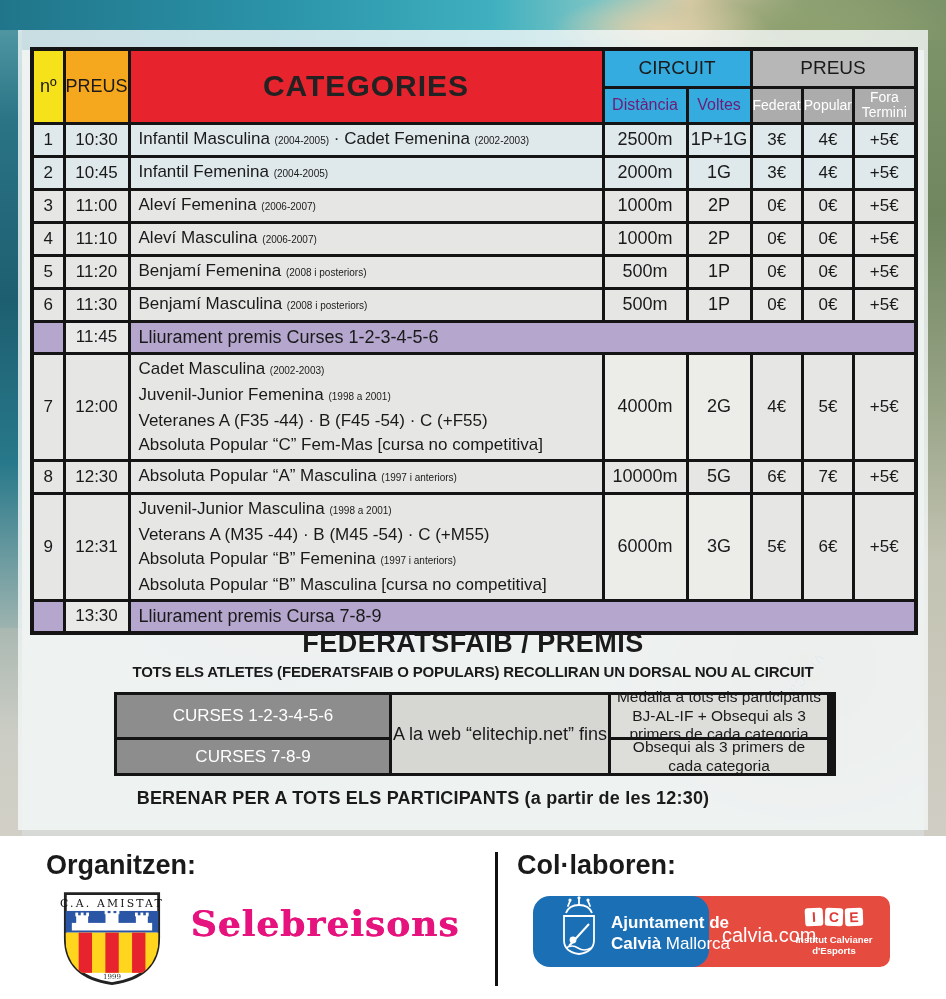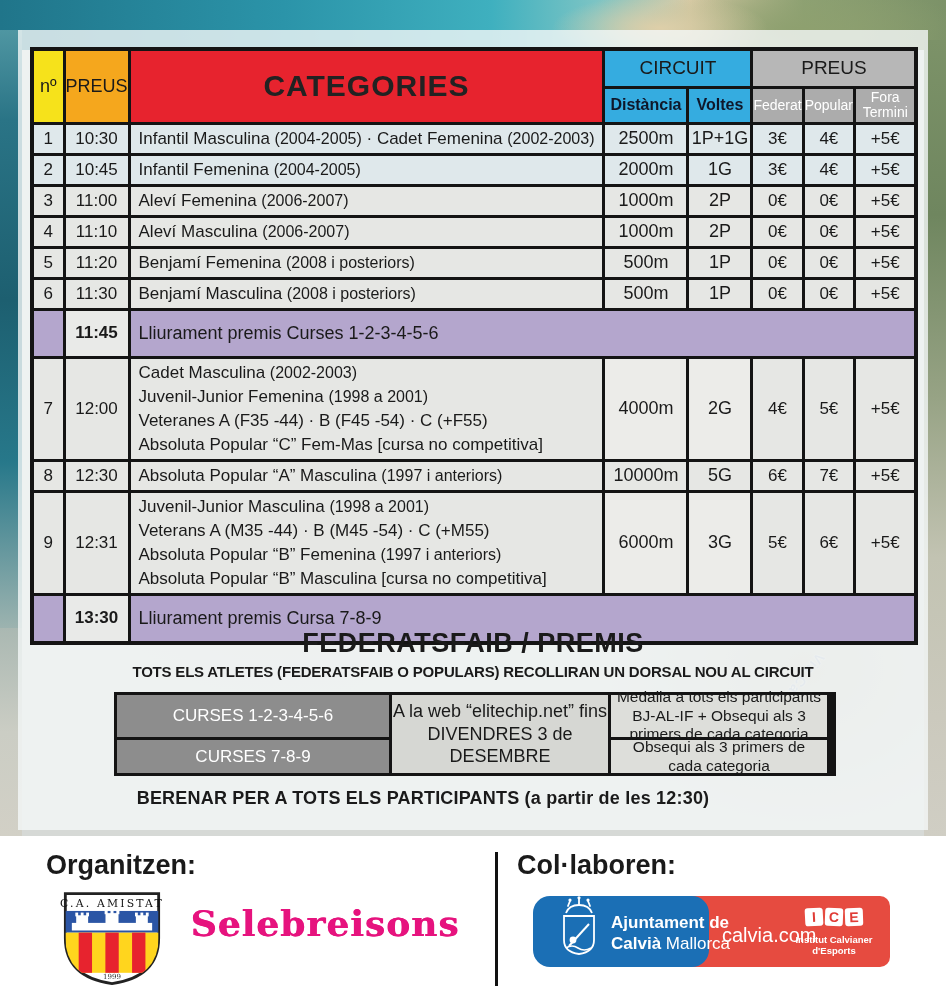--- a/index.html
+++ b/index.html
@@ -41,33 +41,33 @@
   table.race { position:absolute; left:30px; top:47px; border-collapse:collapse;
     table-layout:fixed; }
   table.race td, table.race th { border:3px solid var(--border); overflow:hidden; }
   table.race { border:4px solid var(--border); }
   th { font-weight:bold; }
   .h-num   { background:var(--yellow); font-size:18px; font-weight:normal; }
   .h-hora  { background:var(--orange); font-size:18px; font-weight:normal; }
   .h-cat   { background:var(--red); font-size:30px; font-weight:bold; letter-spacing:1px; color:#222; }
   .h-circuit { background:var(--blue); font-size:19px; font-weight:normal; }
   .h-preus { background:var(--gray-header); font-size:19px; font-weight:normal; }
-  .h-sub-blue { background:var(--blue); color:#0f172a; font-size:16px; font-weight:bold; }
+  .h-sub-blue { background:var(--blue); color:#701a75; font-size:16px; font-weight:normal; }
   .h-sub-gray { background:var(--gray-sub); color:#fff; font-size:14px; font-weight:normal; line-height:1.05; }
   td.c-num, td.c-hora, td.c-dist, td.c-volt, td.c-eur { text-align:center; font-size:17px;
     background:var(--cell); }
   td.c-dist, td.c-volt { font-size:18px; }
   td.c-cat { background:var(--cell); padding:2px 8px; font-size:17px; }
   tr.tint td { background:var(--cell-blue); }
   tr.tall td.c-dist, tr.tall td.c-volt { background:var(--cell-light); }
   .cat-line { line-height:24px; white-space:nowrap; }
-  .cat-line .sm { font-size:16px; }
+  .cat-line .sm { font-size:10px; }
   tr.premis td.p-num, tr.premis td.p-label { background:var(--purple); }
-  tr.premis td.p-hora { background:var(--time-cell); text-align:center; font-size:17px;font-weight:bold; }
-  tr.premis td.p-label { padding:12px 8px; font-size:18px; }
+  tr.premis td.p-hora { background:var(--time-cell); text-align:center; font-size:17px; }
+  tr.premis td.p-label { padding:4px 8px; font-size:18px; }
   
   .insc-title { position:absolute; left:18px; top:628px; width:910px; text-align:center;
     font-size:27px; font-weight:bold; letter-spacing:.5px; }
   .insc-sub { position:absolute; left:18px; top:663px; width:910px; text-align:center;
     font-size:15px; font-weight:bold; letter-spacing:-0.2px; }
   .insc-grid { position:absolute; left:114px; top:692px; width:722px;
     display:grid; grid-template-columns:272px 216px 216px; grid-template-rows:42px 33px;
     gap:3px; background:var(--border); border:3px solid var(--border); }
   .insc-grid > div { display:flex; align-items:center; justify-content:center; text-align:center; }
   .ig-dark { background:var(--dark-cell); color:#fff; font-size:17px; }
@@ -256,21 +256,20 @@
 </table>
 
 <div class="insc-title">FEDERATSFAIB / PREMIS</div>
 <div class="insc-sub">TOTS ELS ATLETES (FEDERATSFAIB O POPULARS) RECOLLIRAN UN DORSAL NOU AL CIRCUIT</div>
 
 <div class="insc-grid">
   <div class="ig-dark" style="grid-column:1;grid-row:1">CURSES 1-2-3-4-5-6</div>
   <div class="ig-mid">
     <div>
       <div>A la web “elitechip.net”  fins</div>
-      <div>DIVENDRES 3 de DESEMBRE</div>
     </div>
   </div>
   <div class="ig-light" style="grid-column:3;grid-row:1">Medalla  a tots els participants BJ-AL-IF + Obsequi als 3 primers de cada categoria</div>
   <div class="ig-dark" style="grid-column:1;grid-row:2">CURSES 7-8-9</div>
   <div class="ig-light" style="grid-column:3;grid-row:2">Obsequi als 3 primers de cada categoria</div>
 </div>
 
 <div class="berenar">BERENAR PER A TOTS ELS PARTICIPANTS (a partir de les 12:30)</div>
 
 <div class="footer">

